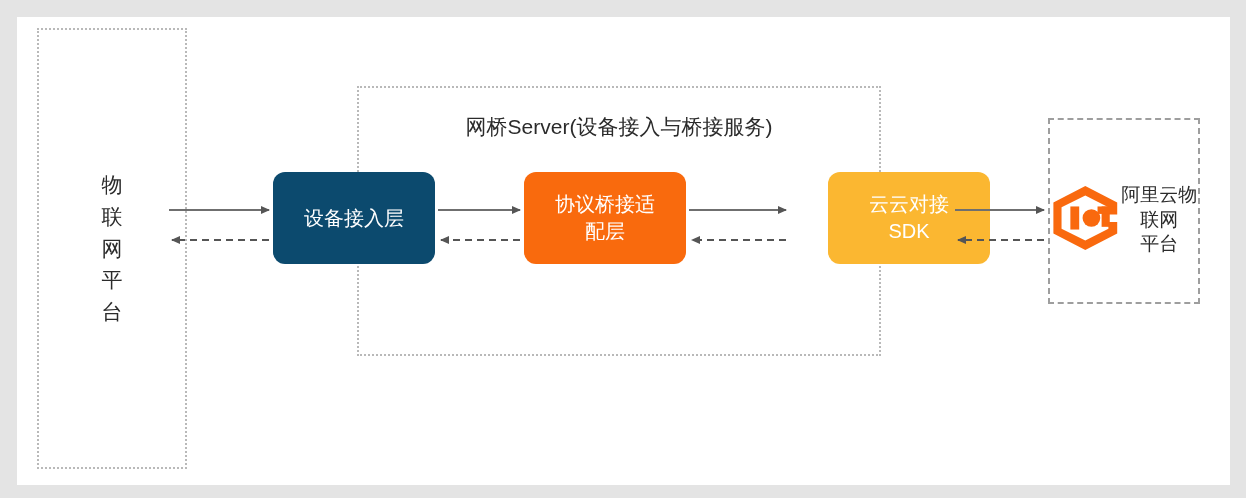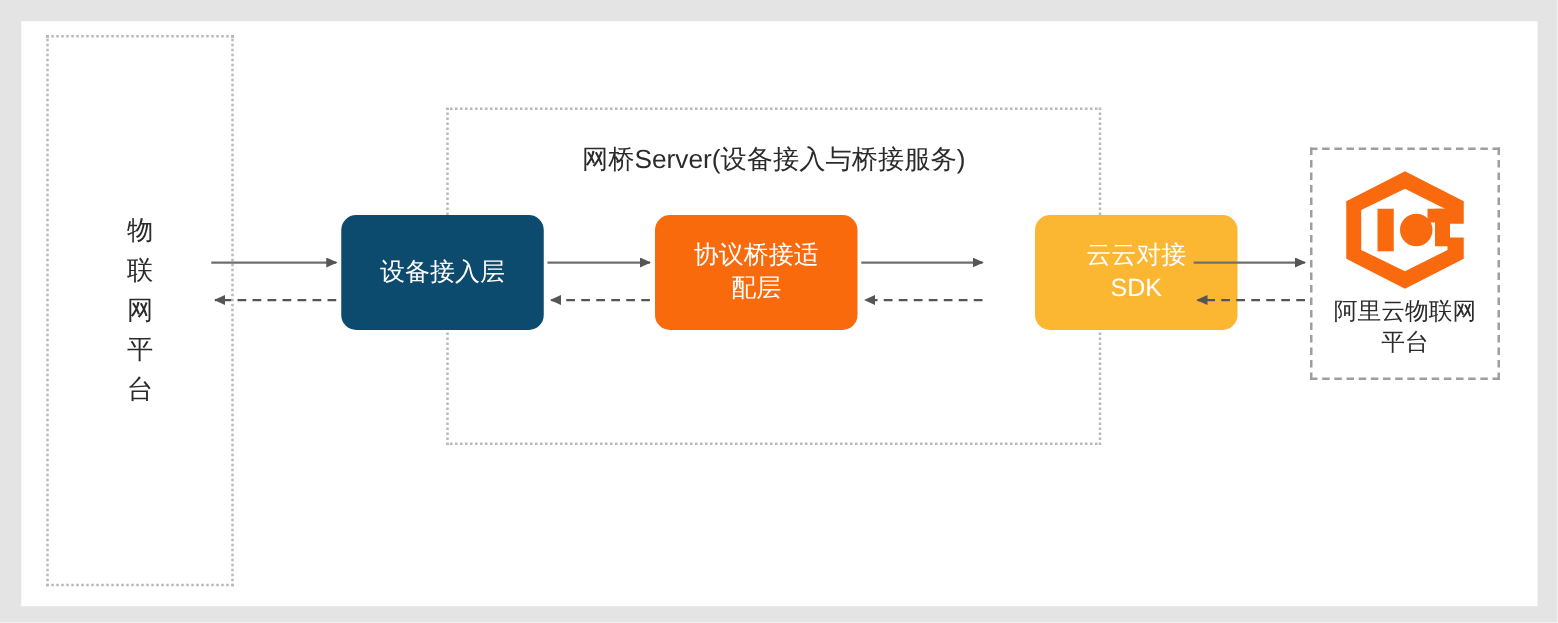--- a/index.html
+++ b/index.html
@@ -110,21 +110,20 @@
     background: #fbb731;
   }
 
   
   #platform-right {
     left: 1031px;
     top: 101px;
     width: 152px;
     height: 186px;
     display: flex;
-    flex-direction: column;
     align-items: center;
     justify-content: flex-start;
     padding-top: 14px;
   }
   #iot-logo-wrap {
     width: 104px;
     height: 100px;
     display: block;
   }
   #platform-right-label {

